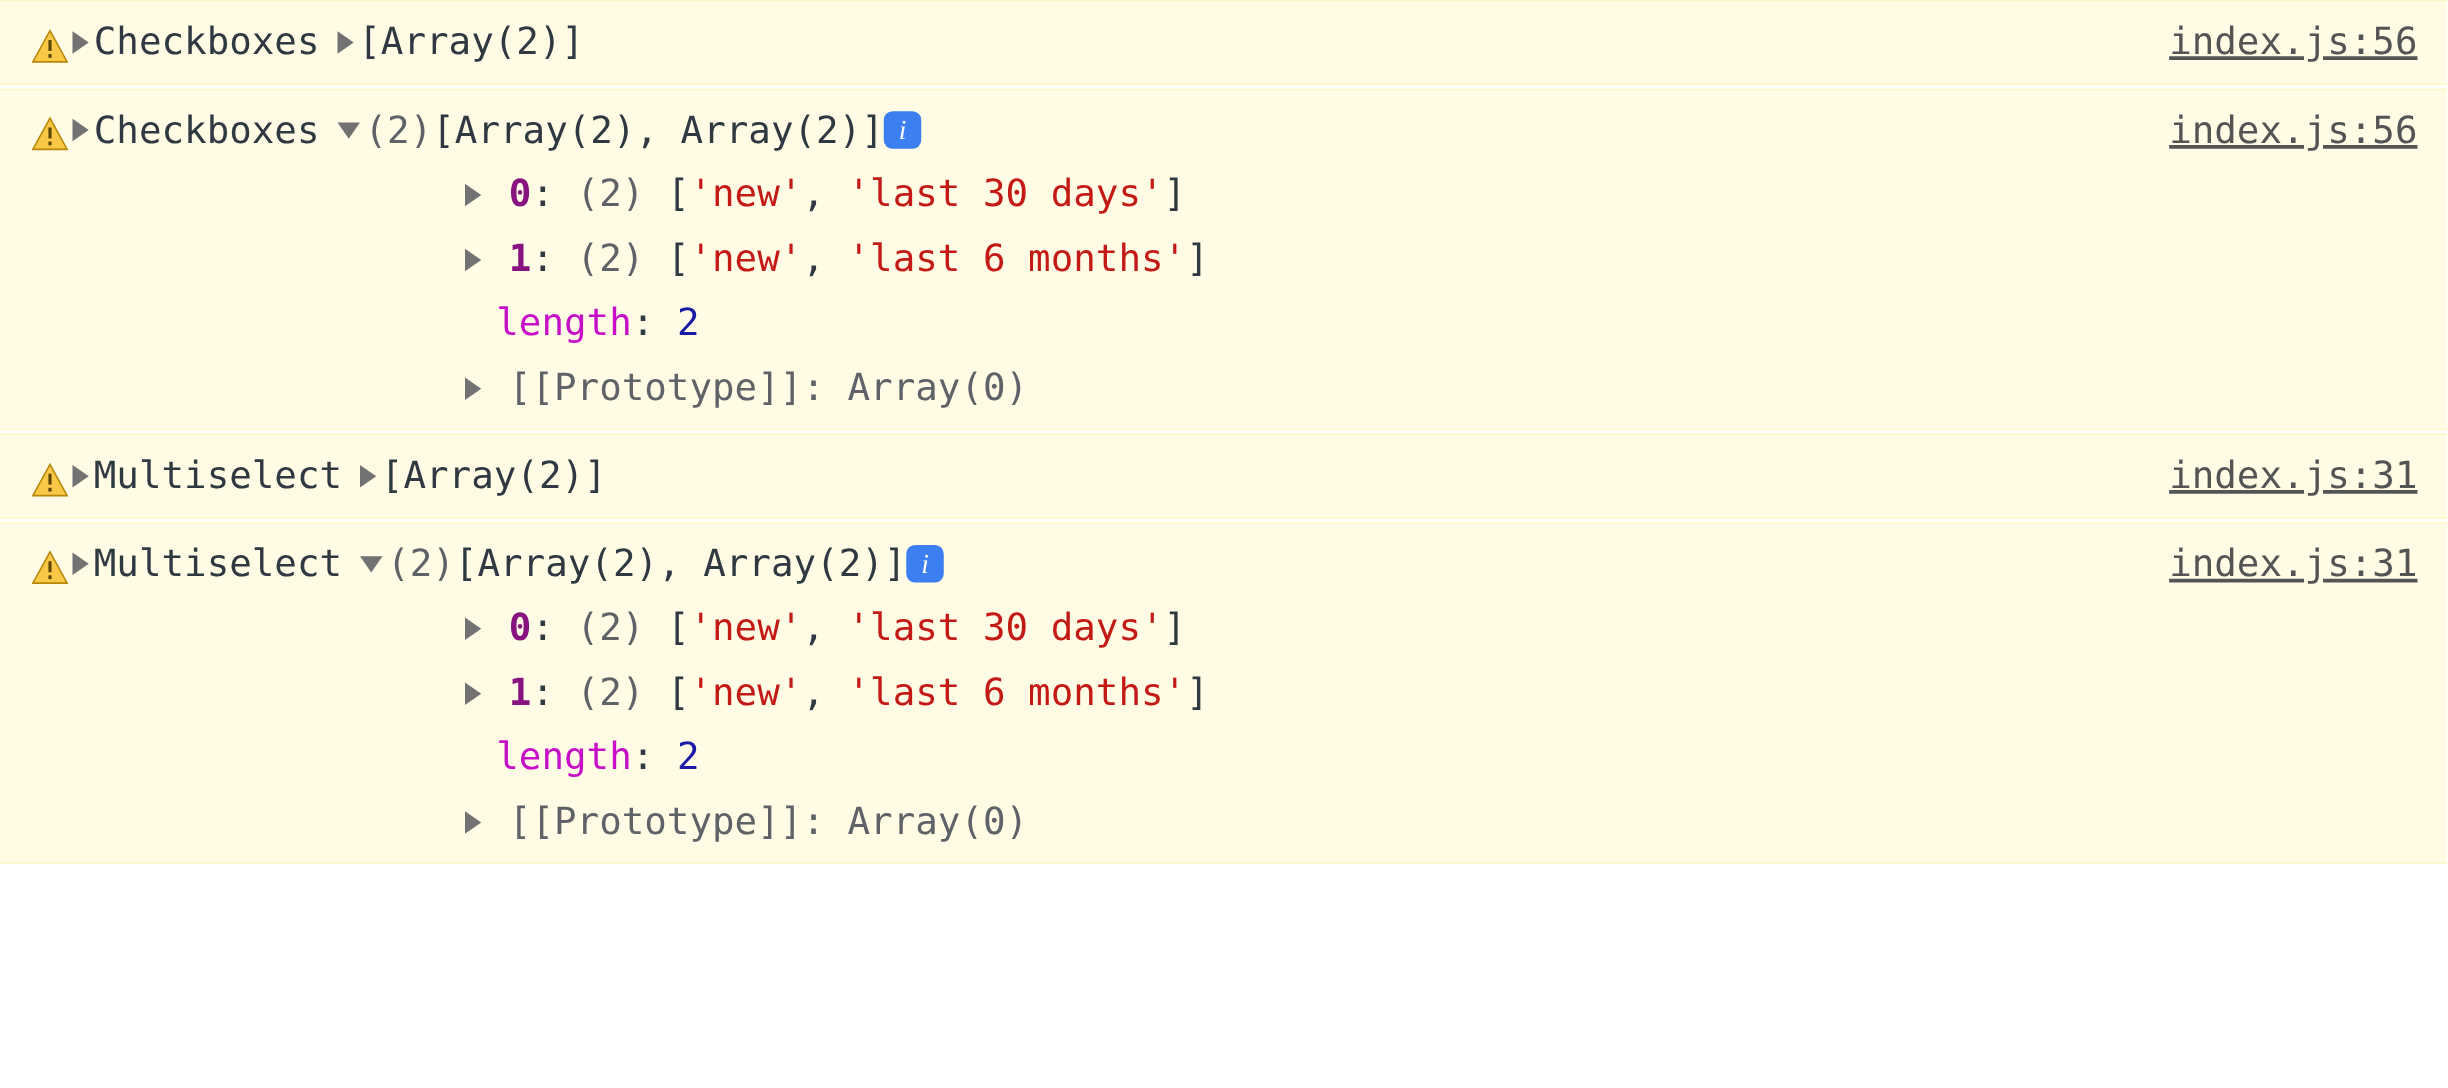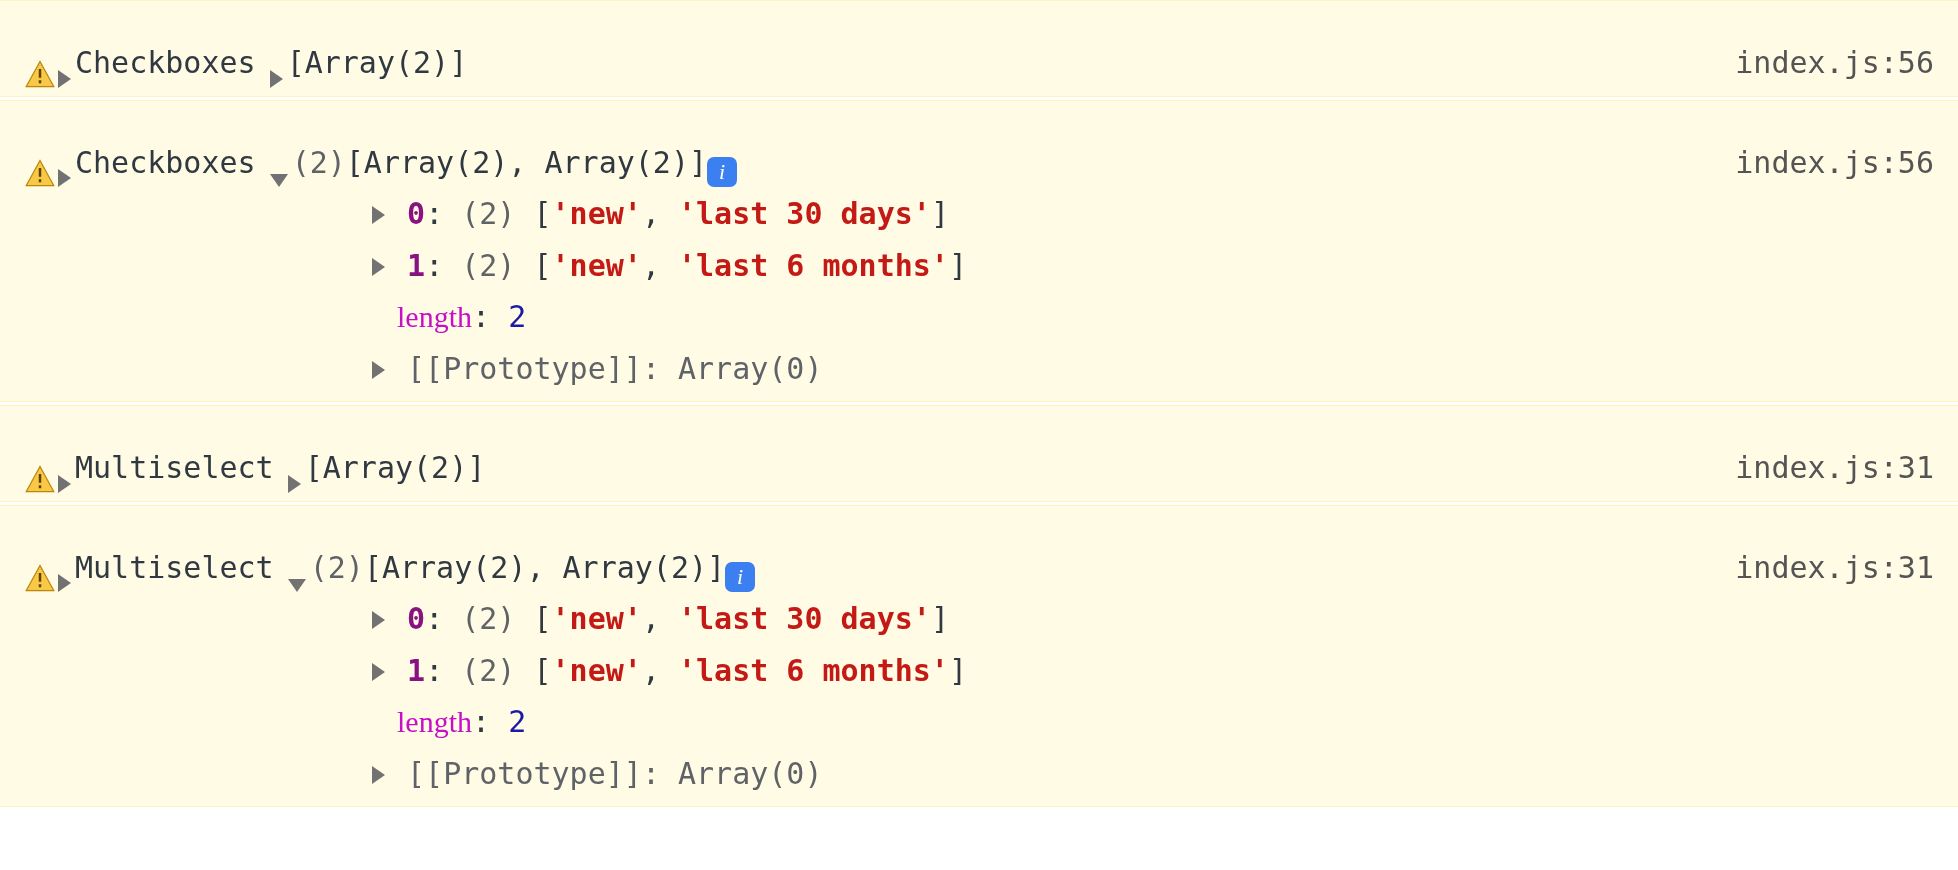--- a/index.html
+++ b/index.html
@@ -28,21 +28,21 @@
   .row {
     background: var(--bg-warn);
     border-top: 1px solid var(--border-warn);
     border-bottom: 1px solid var(--border-warn);
     padding: 8px 24px 8px 22px;
     position: relative;
   }
   .row + .row { margin-top: 3px; }
   .head {
     display: flex;
-    align-items: flex-end;
+    align-items: center;
     white-space: nowrap;
   }
   .icon-slot {
     width: 36px;
     display: flex;
     align-items: center;
     justify-content: center;
     padding-top: 6px;
   }
   .tri {
@@ -58,24 +58,24 @@
   .tri.down {
     border-left: 9px solid transparent;
     border-right: 9px solid transparent;
     border-top: 13px solid #727272;
     border-bottom: none;
     vertical-align: 2px;
   }
   .ital { }
   .src {
     margin-left: auto;
+    text-decoration: underline;
     color: var(--link);
     cursor: pointer;
     white-space: nowrap;
-    margin-top: 29px;
   }
   .info-badge {
     display:inline-flex;
     align-items:center;
     justify-content:center;
     width: 30px; height: 30px;
     background: var(--info-bg);
     color: #fff;
     border-radius: 7px;
     font-family: Georgia, serif;
@@ -83,23 +83,23 @@
     font-size: 22px;
     vertical-align: 2px;
     cursor: pointer;
   }
   .children {
     margin-left: 350px;
     white-space: nowrap;
   }
   .child-line { padding-top: 2px; }
   .idx { color: var(--key-index); font-weight: 600; font-style: normal;}
-  .lenkey { color: var(--length-key); font-family: Liberation Serif, serif; }
+  .lenkey { color: var(--length-key); }
   .num { color: var(--num); }
-  .str { color: var(--str); font-weight: bold; }
+  .str { color: var(--str); }
   .dim { color: var(--dim); }
   .gap { padding-left: 25px; }
 </style>
 </head>
 <body>
 
 <div class="row">
   <div class="head">
     <span class="icon-slot">
       <svg class="warn-icon" width="30" height="28" viewBox="0 0 24 22">

